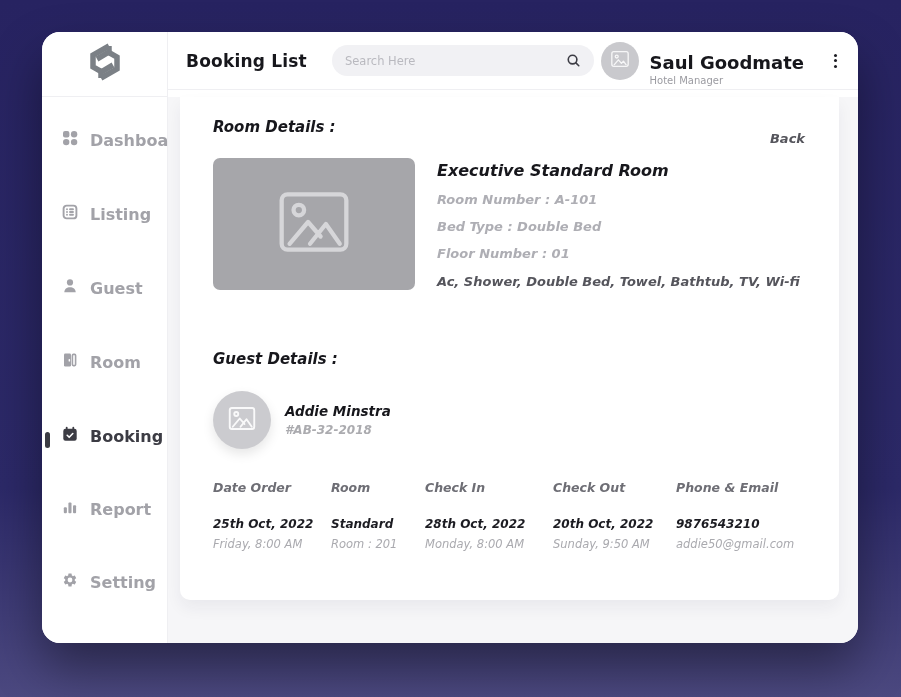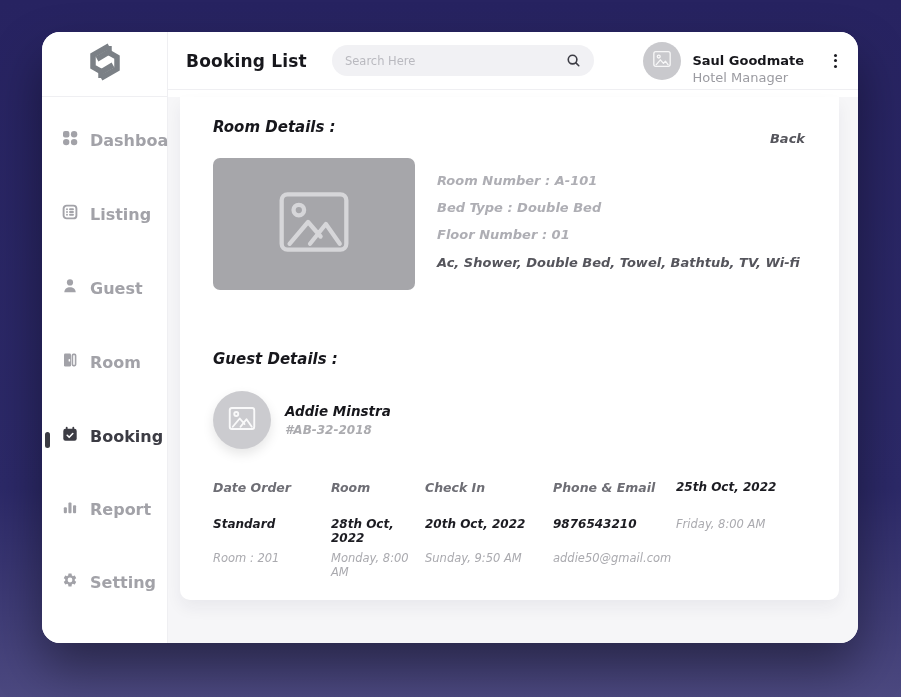--- a/index.html
+++ b/index.html
@@ -50,22 +50,22 @@
     flex:1; border:none; outline:none; background:transparent;
     font-family:inherit; font-size:11.5px; color:#55555c;
   }
   .search-pill input::placeholder { color:#b9b9bf; }
   .user-block { margin-left:auto; display:flex; align-items:center; }
   .avatar {
     width:38px; height:38px; border-radius:50%; background:#c9c9cd;
     display:flex; align-items:center; justify-content:center;
   }
   .user-text { margin-left:11px; }
-  .user-name { font-size:13px; font-weight:700; color:#17171c;margin-top:16px; }
-  .user-role { font-size:13px; color:#9b9ba1; margin-top:2px; }
+  .user-name { font-size:18px; font-weight:700; color:#17171c;margin-top:16px; }
+  .user-role { font-size:10px; color:#9b9ba1; margin-top:2px; }
   .kebab { margin-left:26px; margin-right:17px; display:flex; flex-direction:column; gap:2.5px; cursor:pointer; padding:4px; }
   .kebab i { width:3px; height:3px; border-radius:50%; background:#1c1c22; display:block; }
 
   
   .main { position:absolute; left:126px; top:65px; right:0; bottom:0; background:#f6f6f8;font-style:italic; }
   .card {
     position:absolute; left:12px; top:0; width:659px; height:503px; background:#fff;
     border-radius:0 0 10px 10px; box-shadow:0 8px 16px rgba(40,40,60,.06);
   }
   .section-heading { position:absolute; font-size:15px; font-weight:700; color:#17171c; }
@@ -240,20 +240,21 @@
           <span>
             <svg width="80" height="66" viewBox="0 0 24 20" fill="none" stroke="#d6d6d9" stroke-width="1.3" stroke-linejoin="round" stroke-linecap="round">
               <rect x="2.2" y="1.6" width="19.6" height="16.8" rx="1.8"></rect>
               <circle cx="7.4" cy="6.4" r="1.6"></circle>
               <path d="M4.6 16.6 L10.2 10 L14 14.4 M10.8 16.6 L15.6 10.6 L19.8 16.6"></path>
             </svg>
           </span>
         </div>
 
         <div class="room-info">
+          <div class="room-title">Executive Standard Room</div>
           <div class="room-line">Room Number : A-101</div>
           <div class="room-line">Bed Type : Double Bed</div>
           <div class="room-line">Floor Number : 01</div>
           <div class="room-amenities">Ac, Shower, Double Bed, Towel, Bathtub, TV, Wi-fi</div>
         </div>
 
         <h2 class="section-heading" style="left:33px; top:253px">Guest Details :</h2>
 
         <div class="guest-avatar">
           <span>
@@ -266,20 +267,21 @@
         </div>
         <div class="guest-id-block">
           <div class="guest-name">Addie Minstra</div>
           <div class="guest-id">#AB-32-2018</div>
         </div>
 
         <div class="booking-table">
           <div class="th">Date Order</div>
           <div class="th">Room</div>
           <div class="th">Check In</div>
+          <div class="th">Check Out</div>
           <div class="th">Phone &amp; Email</div>
 
           <div class="td-main">25th Oct, 2022</div>
           <div class="td-main">Standard</div>
           <div class="td-main">28th Oct, 2022</div>
           <div class="td-main">20th Oct, 2022</div>
           <div class="td-main">9876543210</div>
 
           <div class="td-sub">Friday, 8:00 AM</div>
           <div class="td-sub">Room : 201</div>

